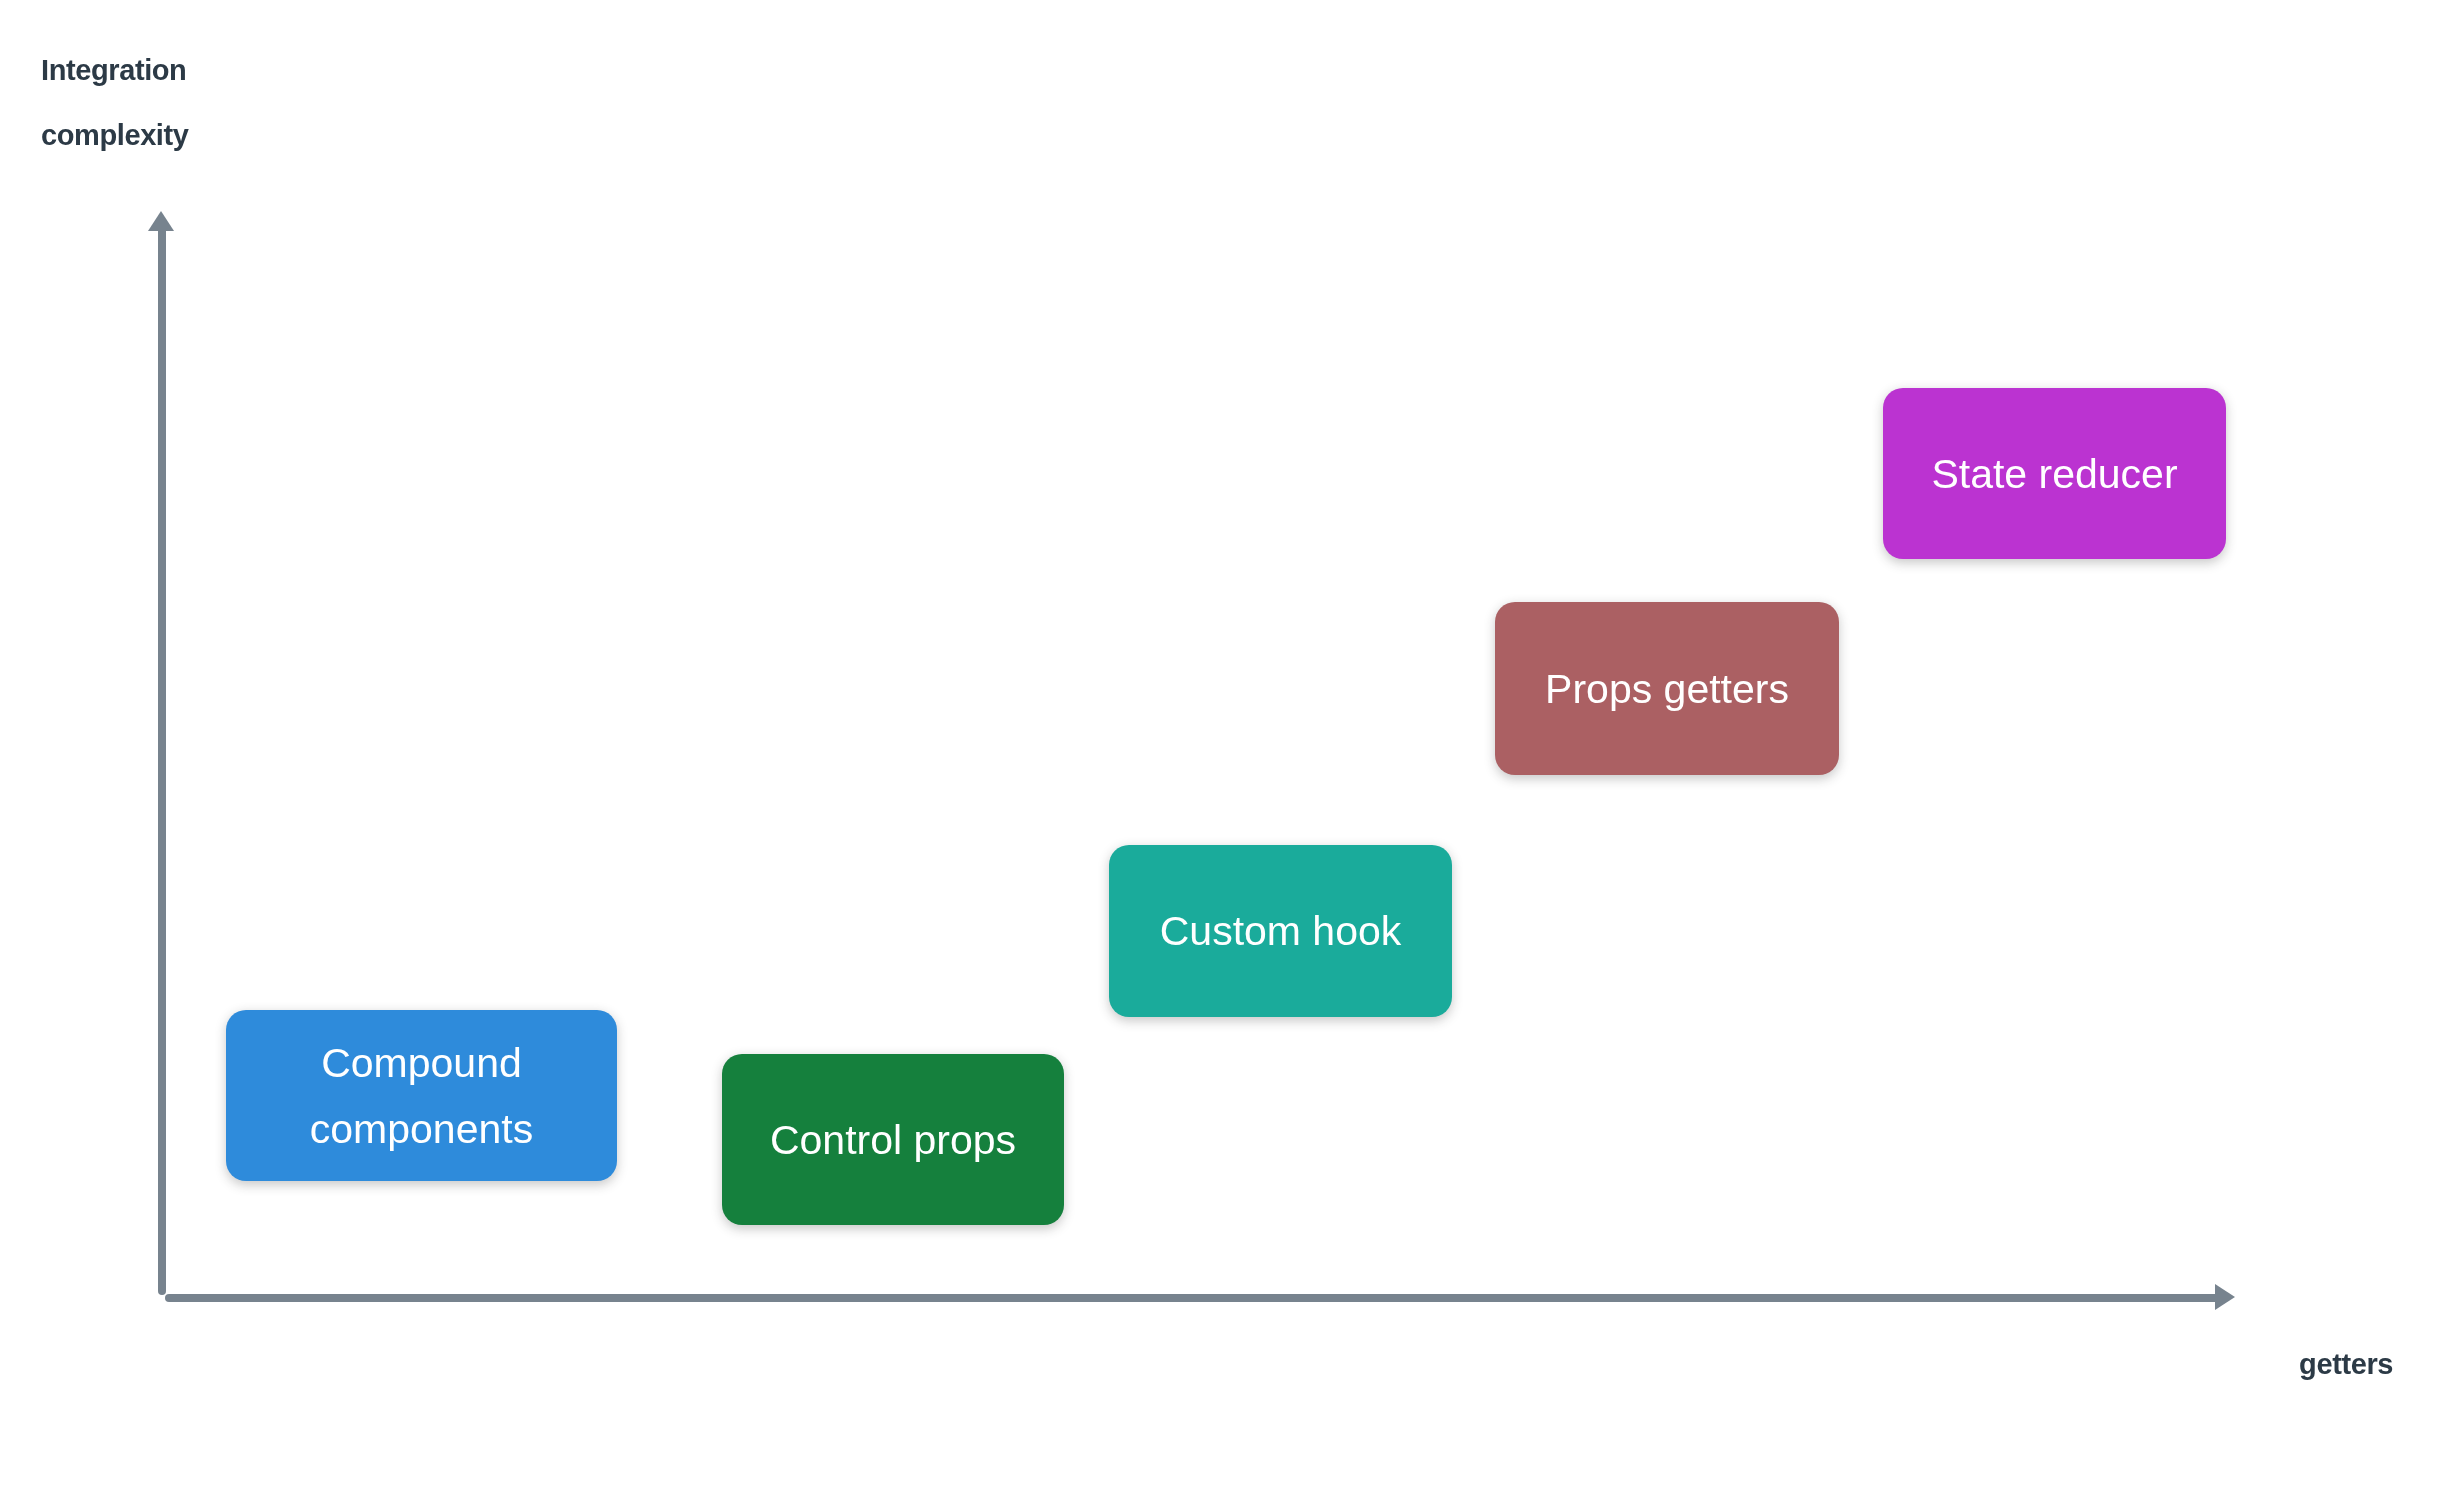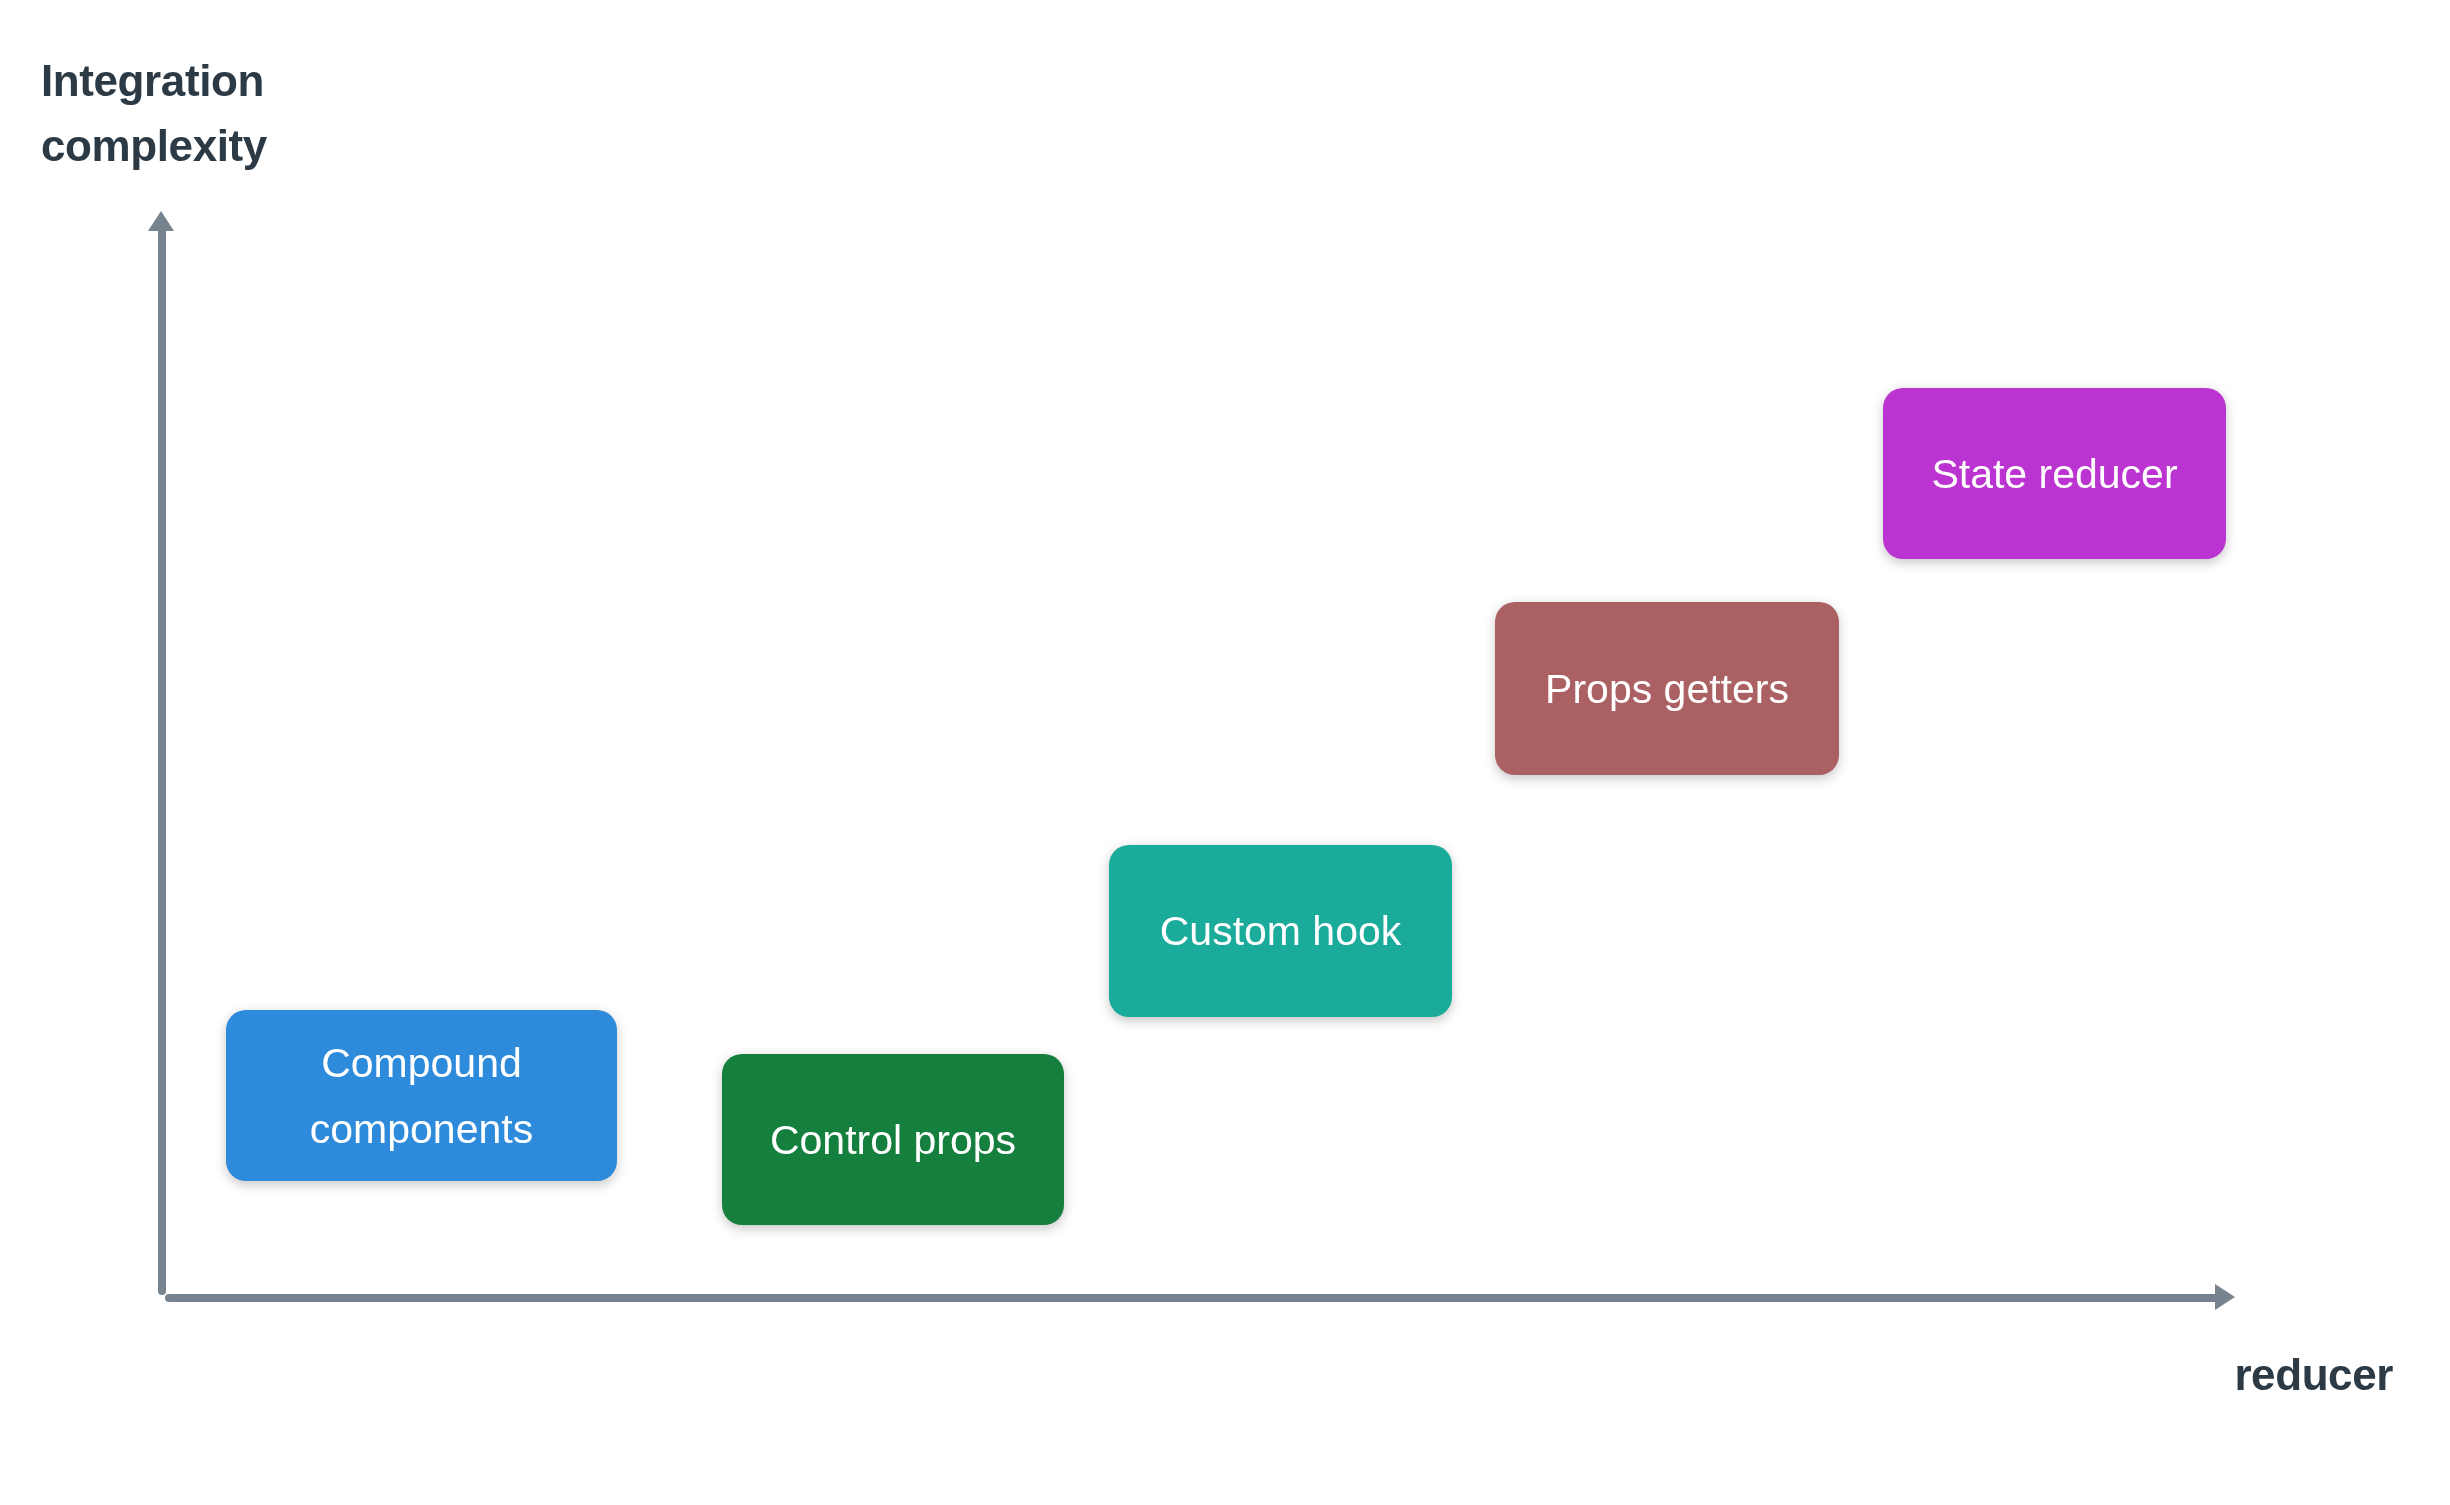--- a/index.html
+++ b/index.html
@@ -13,25 +13,24 @@
     width: 2450px;
     height: 1506px;
     background: #ffffff;
     overflow: hidden;
   }
 
   
   .axis-label {
     position: absolute;
     font-weight: 700;
-    font-size: 44px;
+    font-size: 29px;
     line-height: 65px;
     letter-spacing: -0.4px;
     white-space: nowrap;
-    margin-top: 10px;
   }
   .axis-label--y { left: 41px; top: 38px; text-align: left; }
   .axis-label--x { right: 57px; top: 1332px; text-align: left; }
 
   
   .axis-line { position: absolute; border-radius: 4.5px; }
   .axis-line--y { left: 158px; top: 224px; width: 8px; height: 1071px; }
   .axis-line--x { left: 165px; top: 1294px; width: 2054px; height: 8px; }
 
   
@@ -80,21 +79,21 @@
     <div>complexity</div>
   </div>
 
   <div class="axis-line axis-line--y" style="background-color: rgb(119, 131, 142);"></div>
   <div class="arrowhead arrowhead--up" style="border-bottom-color: rgb(119, 131, 142);"></div>
 
   <div class="axis-line axis-line--x" style="background-color: rgb(119, 131, 142);"></div>
   <div class="arrowhead arrowhead--right" style="border-left-color: rgb(119, 131, 142);"></div>
 
   <div class="axis-label axis-label--x" style="color: rgb(44, 58, 70);">
-    <div>reducer</div>
+    <div>getters</div>
   </div>
 
   <div class="pattern-box pattern-box--compound" style="background-color: rgb(46, 139, 219);">
     <span>Compound</span>
     <span>components</span>
   </div>
 
   <div class="pattern-box pattern-box--control" style="background-color: #15803d;">
     <span>Control props</span>
   </div>

